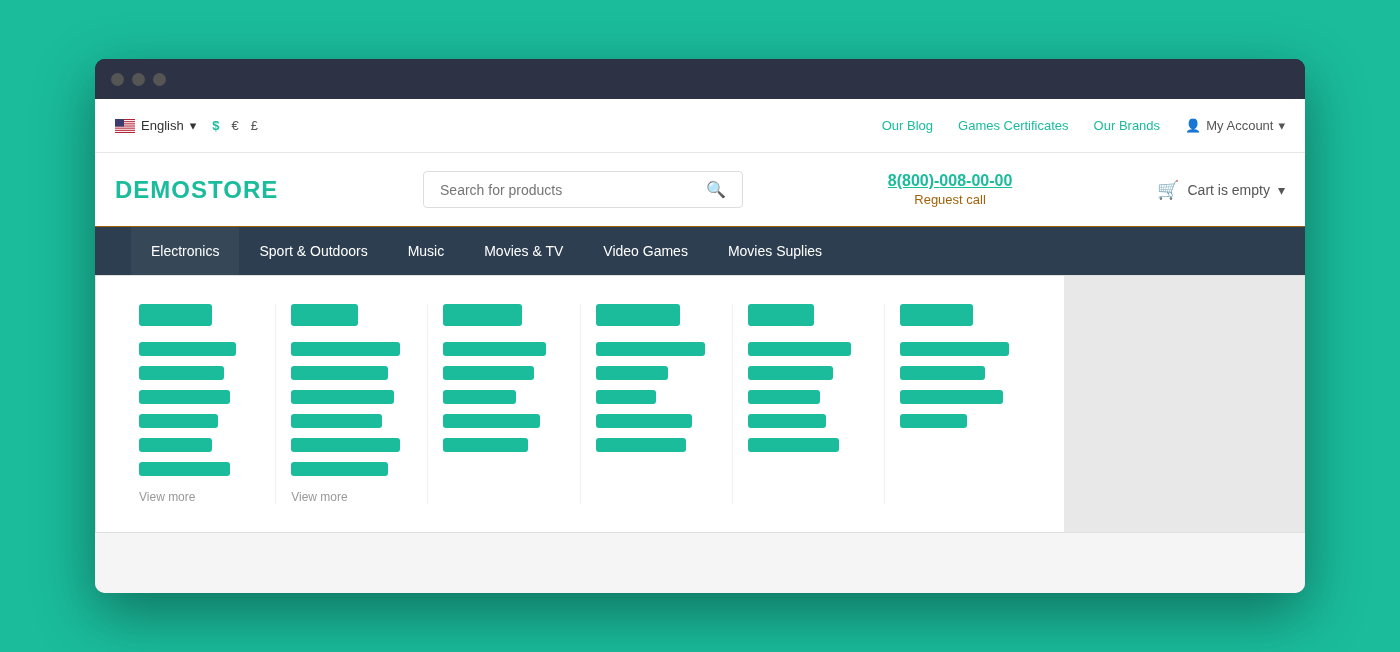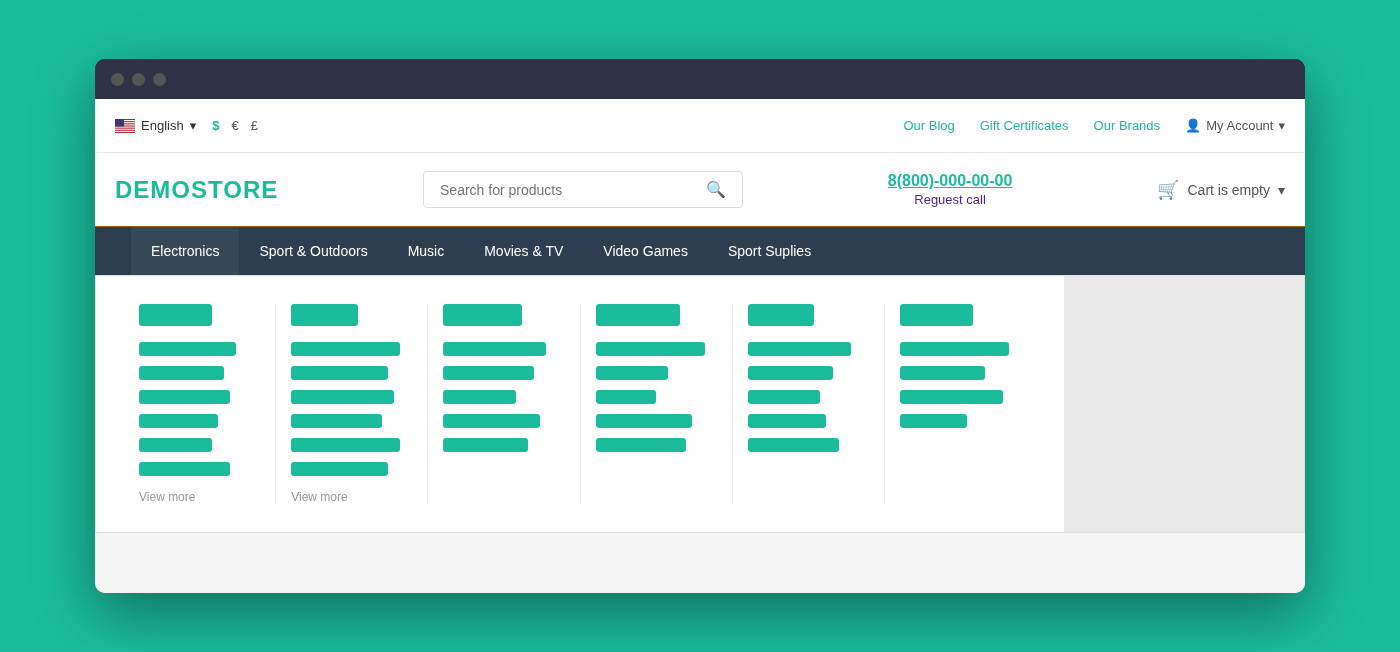--- a/index.html
+++ b/index.html
@@ -166,21 +166,21 @@
       font-weight: 600;
       color: #2c3e50;
     }
 
     .phone-number span {
       color: #1abc9c;
       text-decoration: underline;
     }
 
     .request-call {
-      color: #4c1d95;
+      color: #a16207;
       font-size: 13px;
       cursor: pointer;
       text-decoration: none;
     }
 
     .cart-btn {
       display: flex;
       align-items: center;
       gap: 8px;
       color: #555;
@@ -315,21 +315,21 @@
 
         <div class="currency-options">
           <button class="currency-btn active">$</button>
           <button class="currency-btn">€</button>
           <button class="currency-btn">£</button>
         </div>
       </div>
 
       <div class="utility-right">
         <a class="utility-link">Our Blog</a>
-        <a class="utility-link">Gift Certificates</a>
+        <a class="utility-link">Games Certificates</a>
         <a class="utility-link">Our Brands</a>
         <div class="account-link">
           <span>👤</span>
           <span>My Account</span>
           <span>▾</span>
         </div>
       </div>
     </div>
 
     <div class="main-header">
@@ -337,39 +337,39 @@
         <span>DEMO</span><span style="color:#1abc9c;">STORE</span>
       </div>
 
       <div class="search-bar">
         <input type="text" placeholder="Search for products" style="">
         <span class="search-icon">🔍</span>
       </div>
 
       <div class="phone-block">
         <div class="phone-number">
-          <span style="color:#1abc9c;">8(800)-</span><span>000-00-00</span>
+          <span style="color:#1abc9c;">8(800)-</span><span>008-00-00</span>
         </div>
         <a class="request-call">Reguest call</a>
       </div>
 
       <div class="cart-btn">
         <span class="cart-icon">🛒</span>
         <span>Cart is empty</span>
         <span>▾</span>
       </div>
     </div>
 
     <div class="nav-bar">
       <div class="nav-item active">Electronics</div>
       <div class="nav-item">Sport &amp; Outdoors</div>
       <div class="nav-item">Music</div>
       <div class="nav-item">Movies &amp; TV</div>
       <div class="nav-item">Video Games</div>
-      <div class="nav-item">Sport Suplies</div>
+      <div class="nav-item">Movies Suplies</div>
     </div>
 
     <div class="dropdown-container">
       <div class="dropdown-columns">
 
         <div class="dropdown-col">
           <div class="col-header-bar teal w-60"></div>
           <div class="menu-item-bar teal w-80"></div>
           <div class="menu-item-bar teal w-70"></div>
           <div class="menu-item-bar teal w-75"></div>

